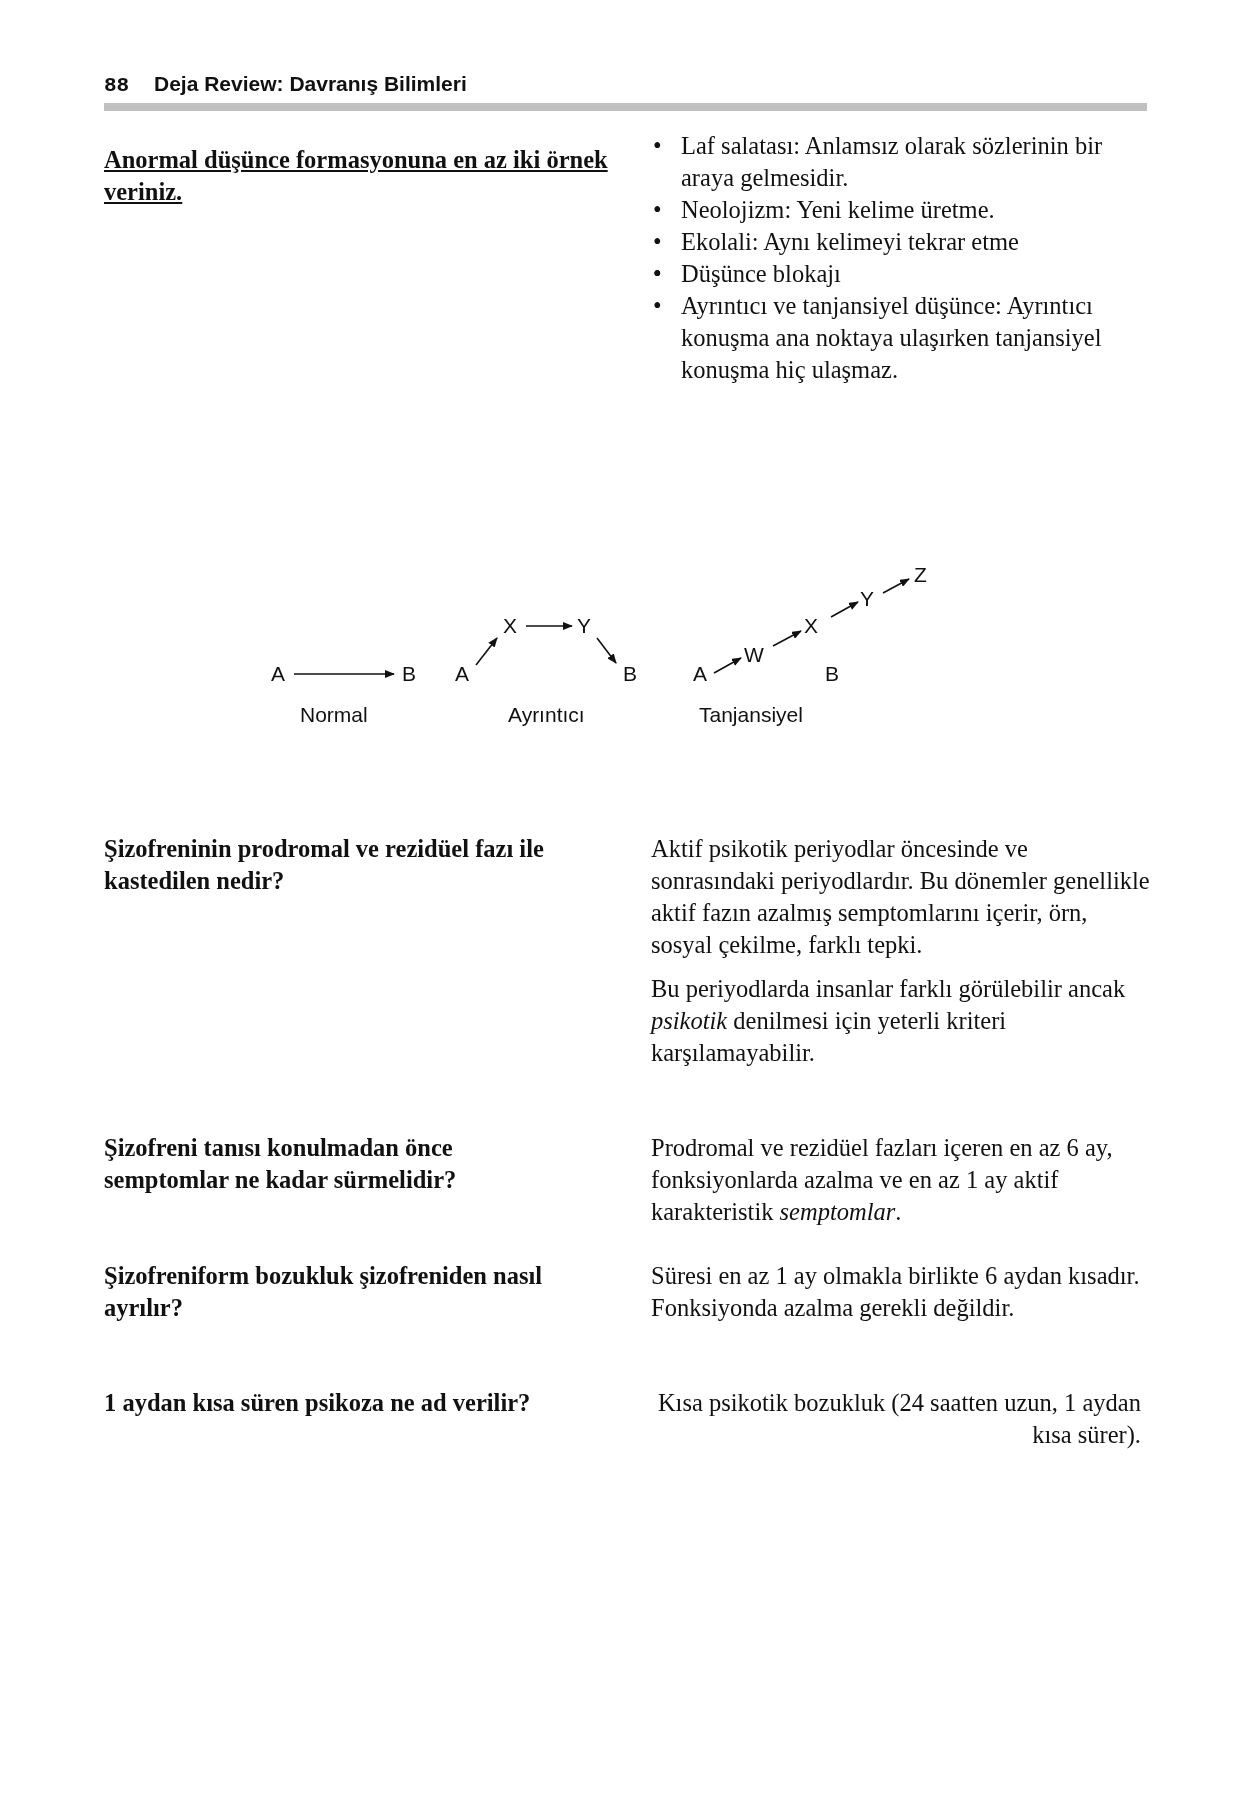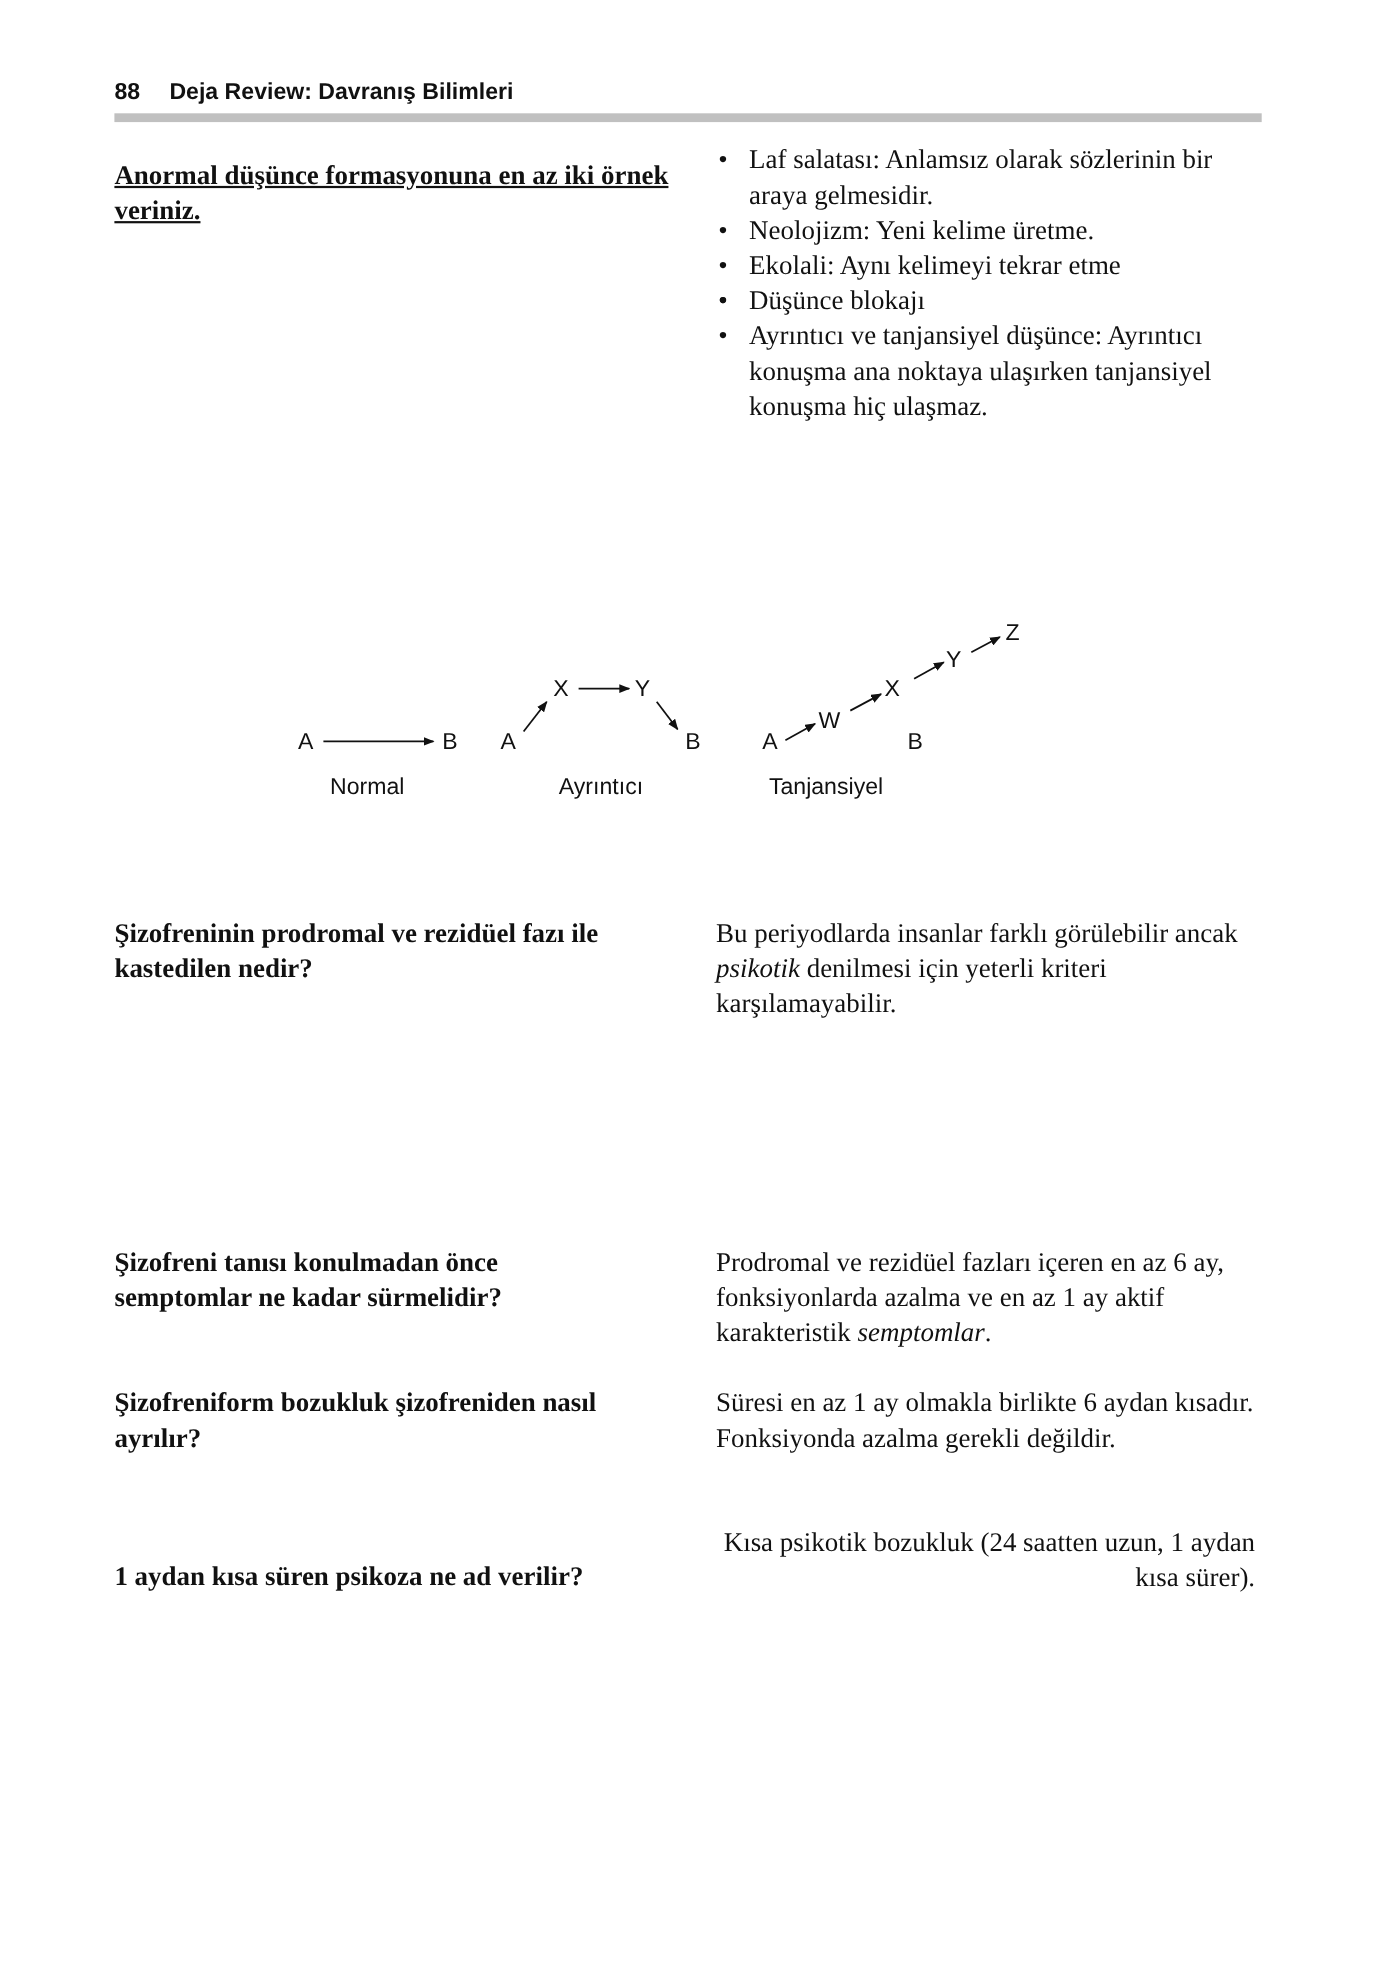--- a/index.html
+++ b/index.html
@@ -4,21 +4,21 @@
 <style>
   html, body { margin: 0; padding: 0; background: #ffffff; }
   body { width: 1258px; height: 1800px; position: relative; overflow: hidden; color: #111; }
   .page { position: absolute; left: 0; top: 0; width: 1258px; height: 1800px; }
 
   .running-head {
     position: absolute; left: 104px; top: 72px;
     font-family: "Liberation Sans", sans-serif; font-weight: bold; font-size: 21px;
     color: #111; white-space: nowrap;
   }
-  .running-head .pnum { display: inline-block; width: 50px; }
+  .running-head .pnum { display: inline-block; width: 50px; font-family: Liberation Mono, monospace; }
   .head-rule { position: absolute; left: 104px; top: 103px; width: 1043px; height: 8px; background: #c0c0c0; }
 
   .q {
     position: absolute; left: 104px; width: 520px;
     font-family: "Liberation Serif", serif; font-weight: bold; font-size: 24.5px; line-height: 32px;
     color: #111;
   }
   .a {
     position: absolute; left: 651px; width: 500px;
     font-family: "Liberation Serif", serif; font-size: 24.5px; line-height: 32px;
@@ -93,27 +93,28 @@
         <line x1="633" y1="63" x2="659" y2="49" stroke="#111" stroke-width="1.6" marker-end="url(#ah)"></line>
         <text x="664" y="52" font-size="21" fill="#111">Z</text>
         <text x="575" y="151" font-size="21" fill="#111">B</text>
         <text x="449" y="192" font-size="21" fill="#111">Tanjansiyel</text>
       </g>
     </svg>
   </div>
 
   <div class="q" style="top:833px; width:460px;">Şizofreninin prodromal ve rezidüel fazı ile kastedilen nedir?</div>
   <div class="a" style="top:833px;">
+    <p>Aktif psikotik periyodlar öncesinde ve sonrasındaki periyodlardır. Bu dönemler genellikle aktif fazın azalmış semptomlarını içerir, örn, sosyal çekilme, farklı tepki.</p>
     <p><span>Bu periyodlarda insanlar farklı görülebilir ancak </span><em>psikotik</em><span> denilmesi için yeterli kriteri karşılamayabilir.</span></p>
   </div>
 
   <div class="q" style="top:1132px; width:460px;">Şizofreni tanısı konulmadan önce semptomlar ne kadar sürmelidir?</div>
   <div class="a" style="top:1132px; width:490px;">
     <span>Prodromal ve rezidüel fazları içeren en az 6 ay, fonksiyonlarda azalma ve en az 1 ay aktif karakteristik </span><em>semptomlar</em><span>.</span>
   </div>
 
   <div class="q" style="top:1260px; width:480px;">Şizofreniform bozukluk şizofreniden nasıl ayrılır?</div>
   <div class="a" style="top:1260px; width:490px;">Süresi en az 1 ay olmakla birlikte 6 aydan kısadır. Fonksiyonda azalma gerekli değildir.</div>
 
-  <div class="q" style="top:1387px; width:540px;margin-top:31px;">1 aydan kısa süren psikoza ne ad verilir?</div>
+  <div class="q" style="top:1387px; width:540px;">1 aydan kısa süren psikoza ne ad verilir?</div>
   <div class="a" style="top:1387px; width:490px;text-align:right;">Kısa psikotik bozukluk (24 saatten uzun, 1 aydan kısa sürer).</div>
 
 </div>
 
 </body></html>

